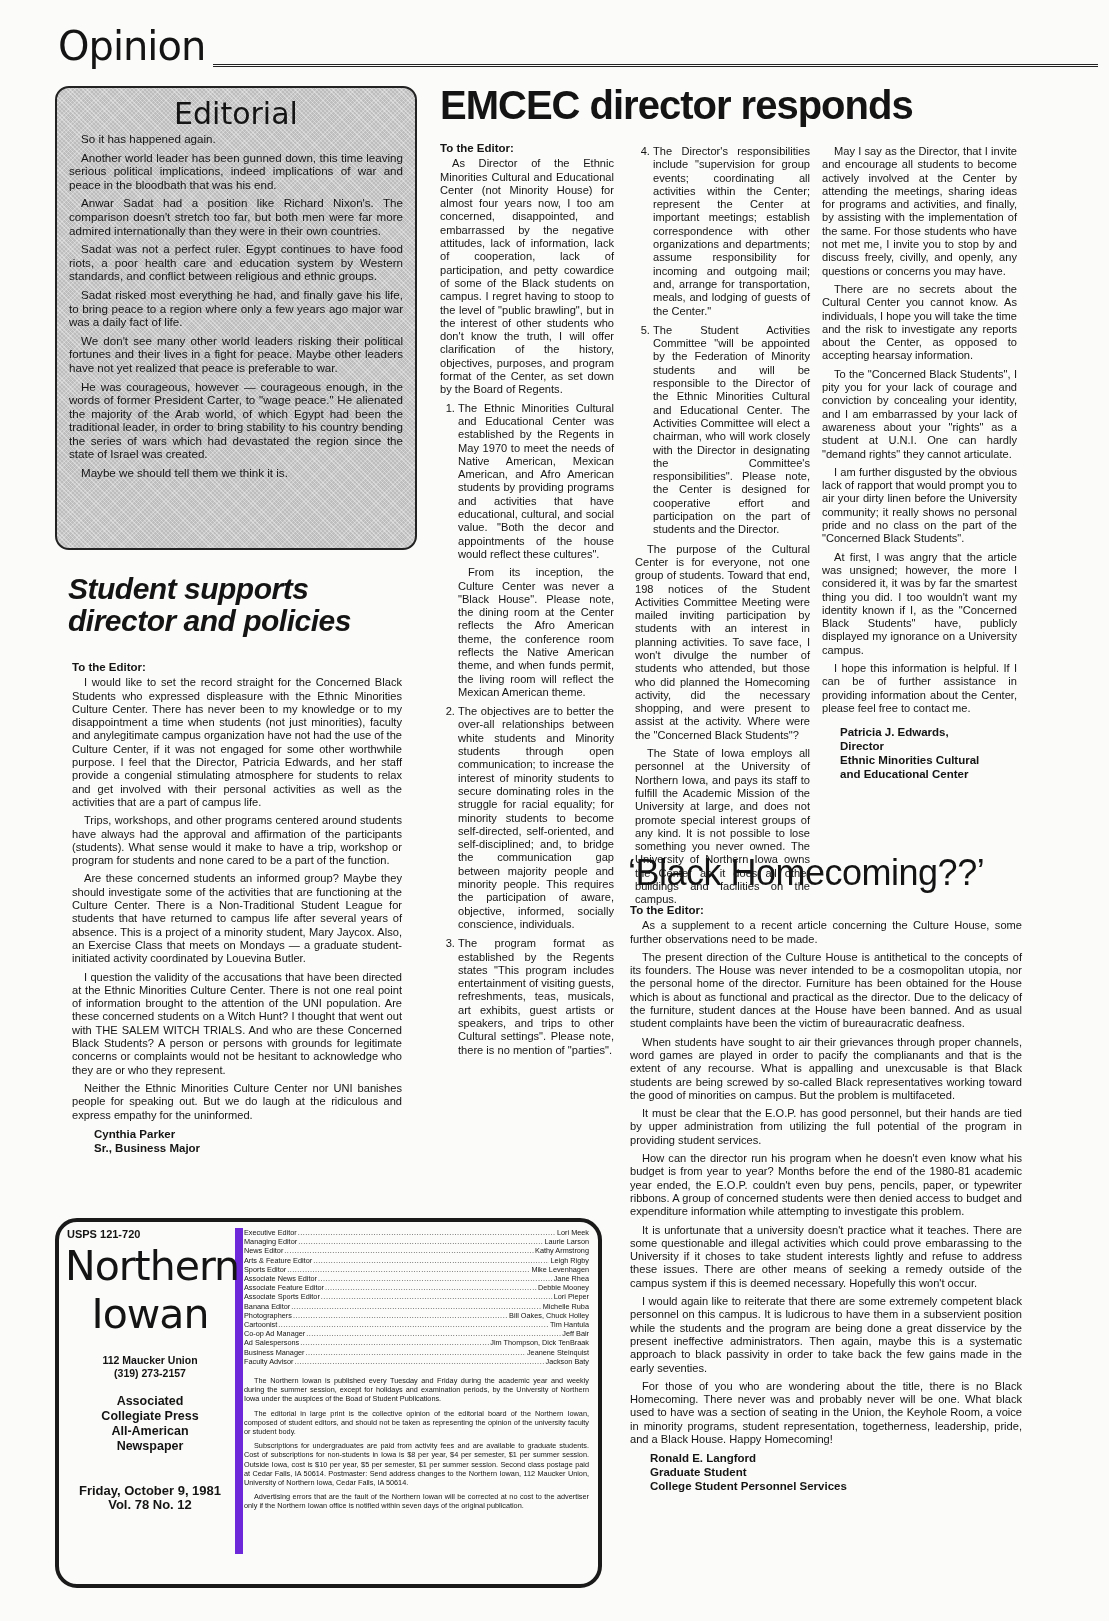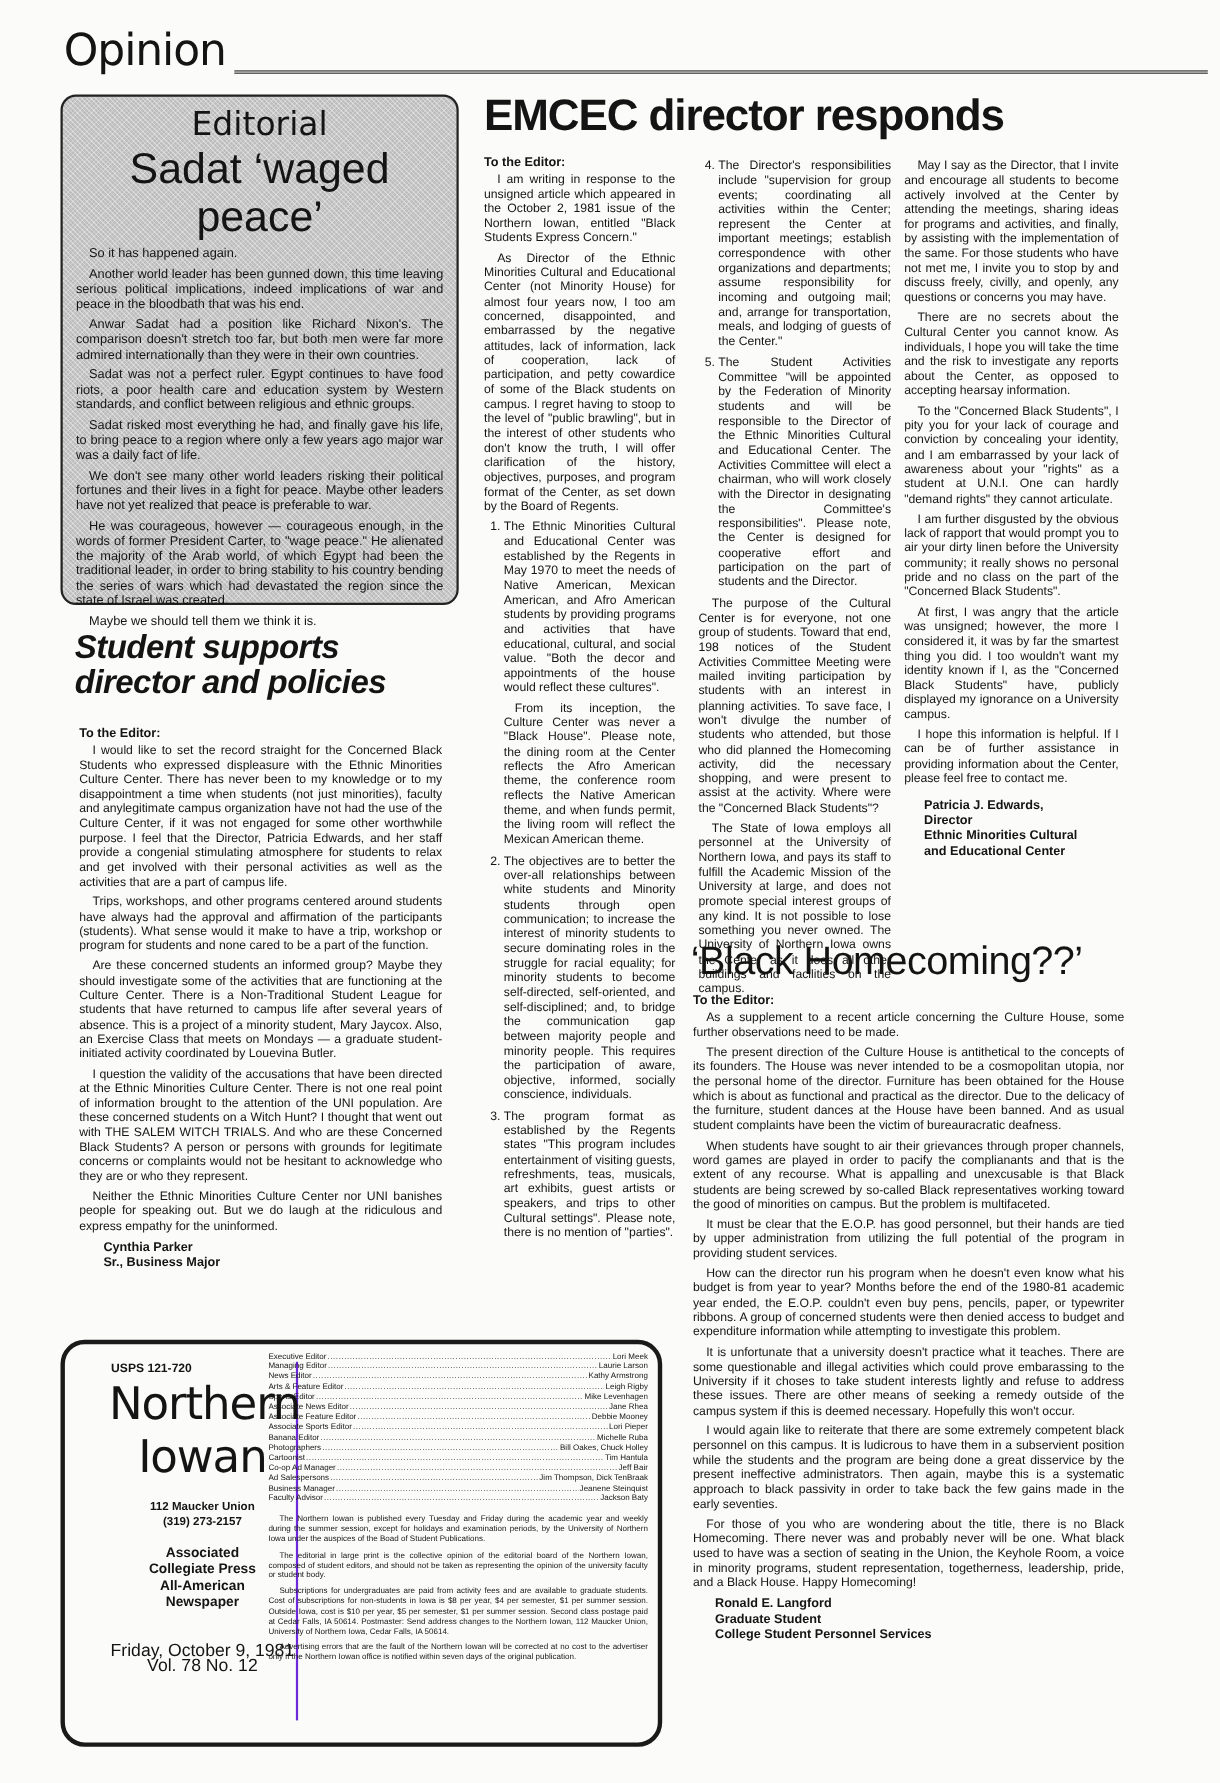--- a/index.html
+++ b/index.html
@@ -49,44 +49,43 @@
 
   
   #bh-headline { left: 628px; top: 850px; width: 400px; font-size: 36px; line-height: 46px; letter-spacing: -0.5px; }
   #bh-letter { left: 630px; top: 904px; width: 392px; }
 
   
   #masthead {
     left: 55px; top: 1218px; width: 547px; height: 370px;
     border: 4px solid #1a1a1a; border-radius: 22px; box-sizing: border-box;
   }
-  #masthead-left { position: absolute; left: 6px; top: 16px; width: 170px; height: 326px; border-right: 2px solid #6d28d9; text-align: center; margin-left: 34px; }
+  #masthead-left { position: absolute; left: 6px; top: 6px; width: 170px; height: 326px; border-right: 8px solid #6d28d9; text-align: center; }
   #usps { text-align: left; font-weight: bold; font-size: 11px; padding-left: 2px; }
   #nameplate { font-family: "DejaVu Sans", sans-serif; font-size: 41px; line-height: 48px; letter-spacing: -1px; margin-top: 2px; }
   #address { font-weight: bold; font-size: 10.5px; line-height: 13px; margin-top: 16px; }
   #acp { font-weight: bold; font-size: 12.5px; line-height: 15px; margin-top: 14px; }
-  #issue-date { font-weight: normal; font-size: 16px; line-height: 14px; margin-top: 30px; }
+  #issue-date { font-weight: bold; font-size: 13px; line-height: 14px; margin-top: 30px; }
   #staff-list { position: absolute; left: 185px; top: 6px; width: 345px; font-size: 7.3px; line-height: 9.2px; }
   .staff-row { display: flex; white-space: nowrap; overflow: hidden; }
   .staff-row .dots { flex: 1; overflow: hidden; margin: 0 1px; }
   .staff-row .dots::before { content: "........................................................................................................................................................"; letter-spacing: 0.5px; }
   #pub-notes { position: absolute; left: 185px; top: 154px; width: 345px; font-size: 7.3px; line-height: 9.2px; text-align: justify; }
   #pub-notes p { text-indent: 10px; margin-bottom: 5px; }
 </style>
 </head>
 <body>
 
 <div id="section-header" class="abs">
   <div id="section-title">Opinion</div>
   <div id="section-rule"></div>
 </div>
 
 <div id="editorial-box" class="abs">
   <div id="editorial-kicker">Editorial</div>
-  <div id="editorial-headline">Sadat ‘waged peace’</div>
   <div class="body-text">
     <p>So it has happened again.</p>
     <p>Another world leader has been gunned down, this time leaving serious political implications, indeed implications of war and peace in the bloodbath that was his end.</p>
     <p>Anwar Sadat had a position like Richard Nixon's. The comparison doesn't stretch too far, but both men were far more admired internationally than they were in their own countries.</p>
     <p>Sadat was not a perfect ruler. Egypt continues to have food riots, a poor health care and education system by Western standards, and conflict between religious and ethnic groups.</p>
     <p>Sadat risked most everything he had, and finally gave his life, to bring peace to a region where only a few years ago major war was a daily fact of life.</p>
     <p>We don't see many other world leaders risking their political fortunes and their lives in a fight for peace. Maybe other leaders have not yet realized that peace is preferable to war.</p>
     <p>He was courageous, however — courageous enough, in the words of former President Carter, to "wage peace." He alienated the majority of the Arab world, of which Egypt had been the traditional leader, in order to bring stability to his country bending the series of wars which had devastated the region since the state of Israel was created.</p>
     <p>Maybe we should tell them we think it is.</p>
   </div>
@@ -102,21 +101,20 @@
   <p>Neither the Ethnic Minorities Culture Center nor UNI banishes people for speaking out. But we do laugh at the ridiculous and express empathy for the uninformed.</p>
   <div class="sig" style="padding-left:22px">
     <div>Cynthia Parker</div>
     <div>Sr., Business Major</div>
   </div>
 </div>
 
 <div id="emcec-headline" class="abs">EMCEC director responds</div>
 <div id="emcec-col1" class="abs body-text">
   <div class="salutation">To the Editor:</div>
-  <p>I am writing in response to the unsigned article which appeared in the October 2, 1981 issue of the Northern Iowan, entitled "Black Students Express Concern."</p>
   <p>As Director of the Ethnic Minorities Cultural and Educational Center (not Minority House) for almost four years now, I too am concerned, disappointed, and embarrassed by the negative attitudes, lack of information, lack of cooperation, lack of participation, and petty cowardice of some of the Black students on campus. I regret having to stoop to the level of "public brawling", but in the interest of other students who don't know the truth, I will offer clarification of the history, objectives, purposes, and program format of the Center, as set down by the Board of Regents.</p>
   <ol class="numbered">
     <li>
       <p>The Ethnic Minorities Cultural and Educational Center was established by the Regents in May 1970 to meet the needs of Native American, Mexican American, and Afro American students by providing programs and activities that have educational, cultural, and social value. "Both the decor and appointments of the house would reflect these cultures".</p>
       <p>From its inception, the Culture Center was never a "Black House". Please note, the dining room at the Center reflects the Afro American theme, the conference room reflects the Native American theme, and when funds permit, the living room will reflect the Mexican American theme.</p>
     </li>
     <li>
       <p>The objectives are to better the over-all relationships between white students and Minority students through open communication; to increase the interest of minority students to secure dominating roles in the struggle for racial equality; for minority students to become self-directed, self-oriented, and self-disciplined; and, to bridge the communication gap between majority people and minority people. This requires the participation of aware, objective, informed, socially conscience, individuals.</p>
     </li>
     <li>

